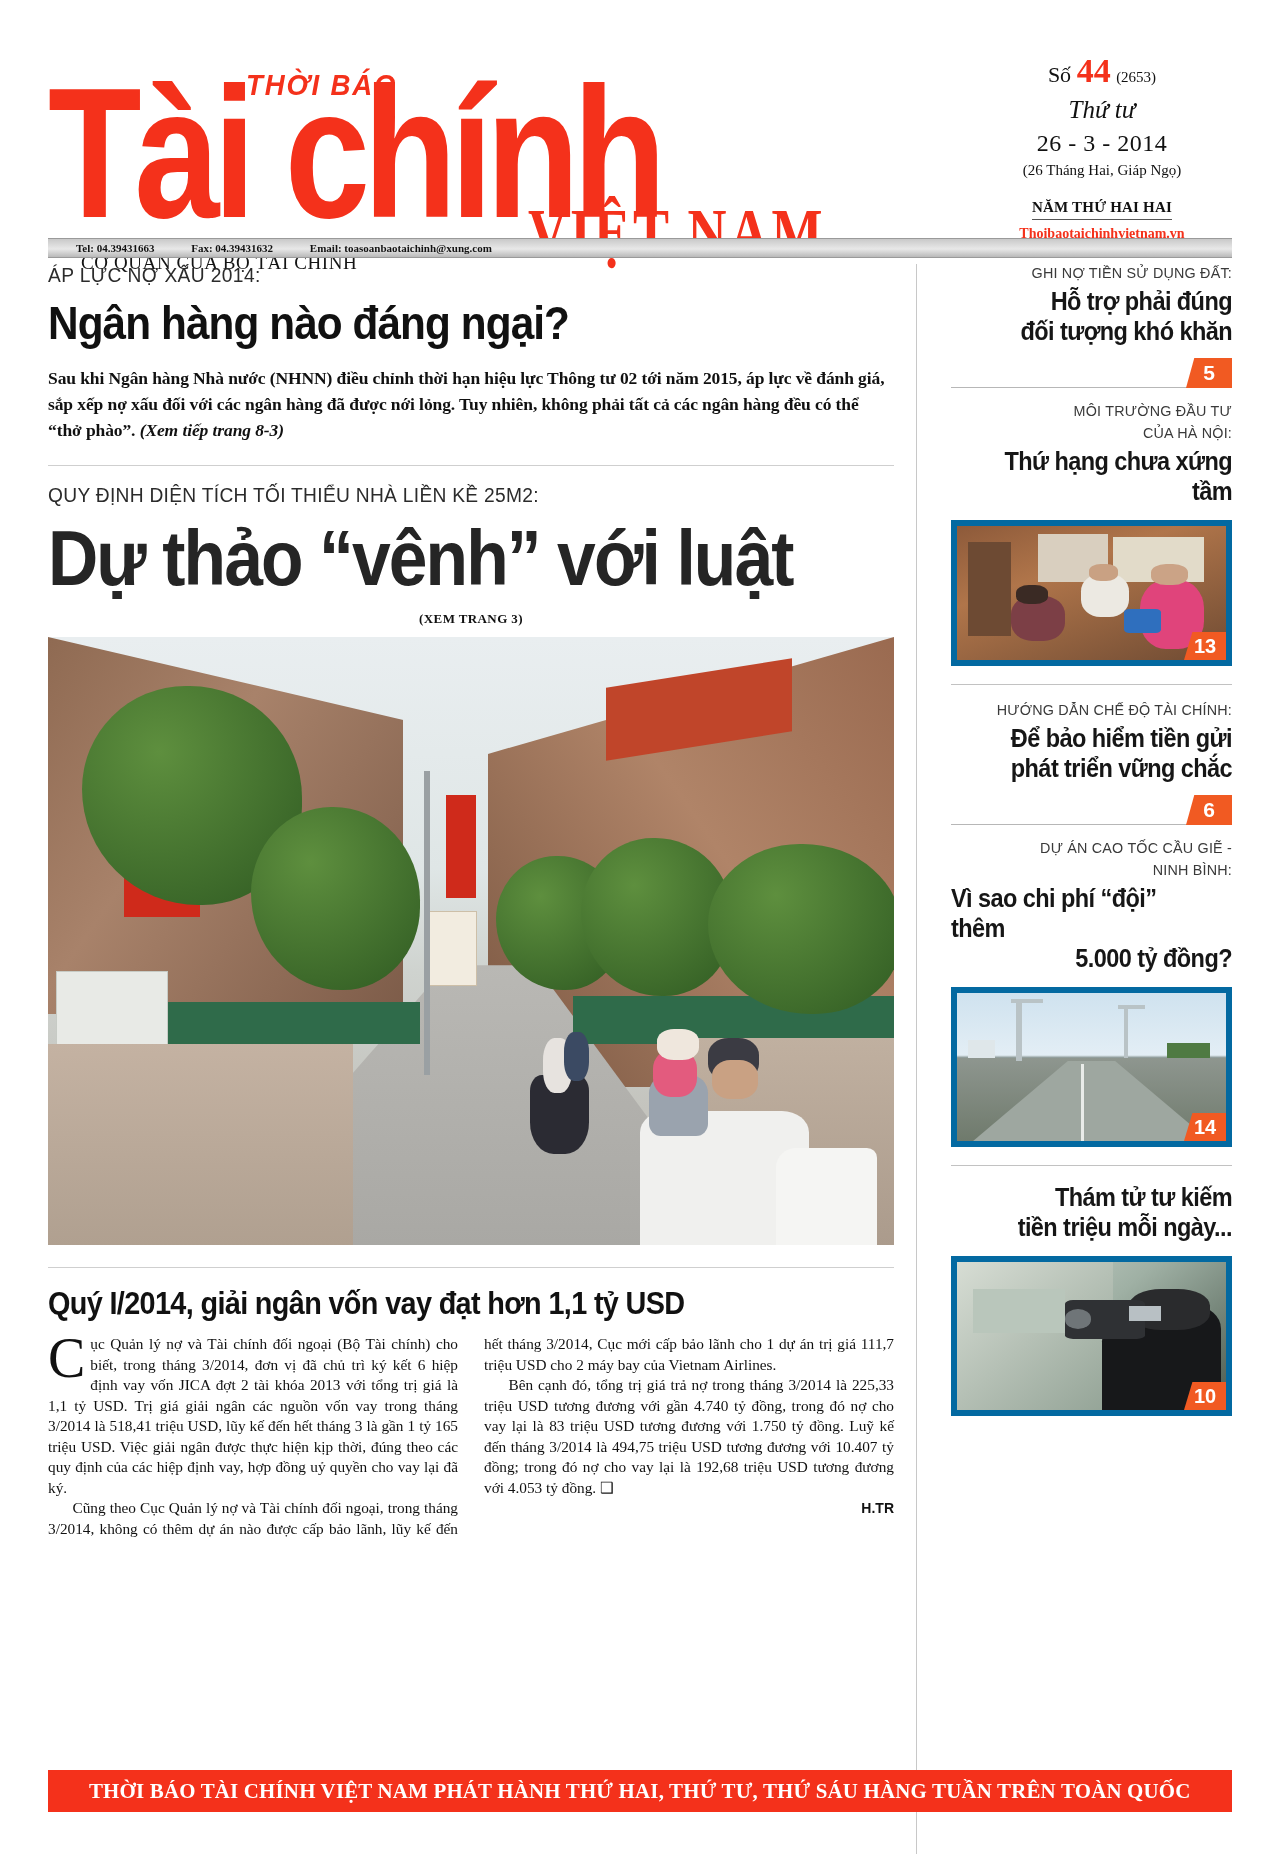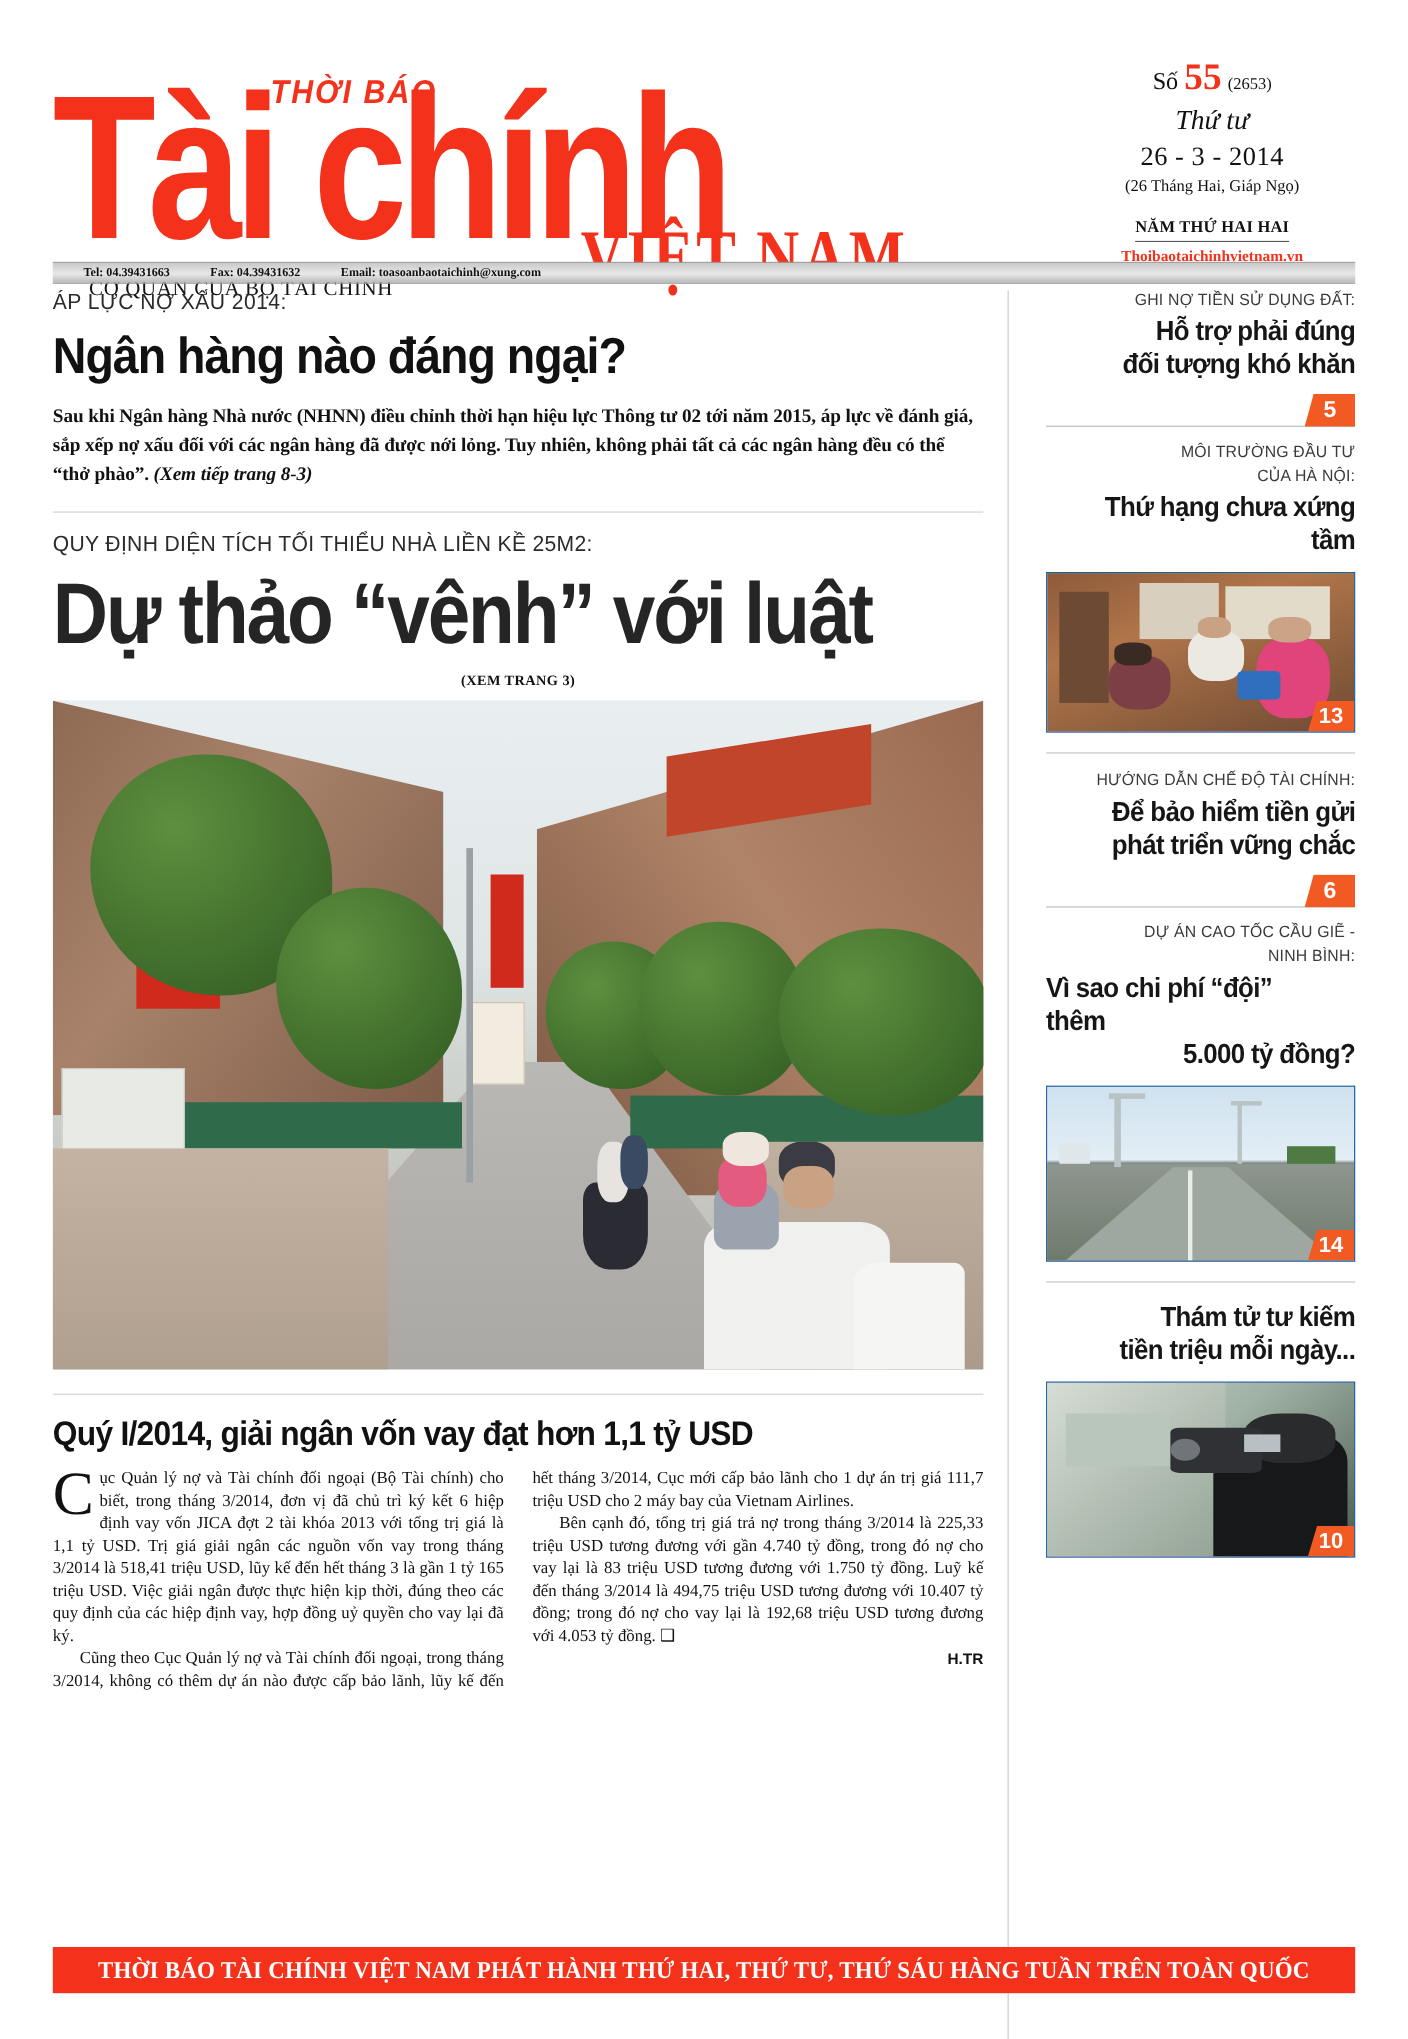--- a/index.html
+++ b/index.html
@@ -367,23 +367,23 @@
     line-height: 30px;
     text-align: center;
     clip-path: polygon(18% 0, 100% 0, 100% 100%, 0 100%);
   }
   .rc-photo {
     margin: 14px 0 0 0;
     width: 100%;
     height: 146px;
     position: relative;
     overflow: hidden;
-    border: 1px solid #0369a1;
+    border: 6px solid #0369a1;
     box-sizing: border-box;
-    background: #f9a8d4;
+    background: #3b82f6;
   }
   .rc-photo.tall { height: 160px; }
   .rc-photo .numtab {
     position: absolute;
     right: 0;
     bottom: 0;
     width: 42px;
     height: 28px;
     background: #f15a22;
     color: #fff;
@@ -450,21 +450,21 @@
     <div class="logo-block">
       <div class="kicker-thoibao">THỜI BÁO</div>
       <div class="logo-main">Tài chính</div>
       <div class="logo-vietnam">VIỆT NAM</div>
       <div class="logo-tagline">CƠ QUAN CỦA BỘ TÀI CHÍNH</div>
     </div>
 
     <div class="dateblock">
       <div class="issue">
         <span>Số</span>
-        <span class="num">55</span>
+        <span class="num">44</span>
         <span class="paren">(2653)</span>
       </div>
       <div class="weekday">Thứ tư</div>
       <div class="date">26 - 3 - 2014</div>
       <div class="lunar">(26 Tháng Hai, Giáp Ngọ)</div>
       <div><span class="year">NĂM THỨ HAI HAI</span></div>
       <div class="site">Thoibaotaichinhvietnam.vn</div>
     </div>
   </div>
 

